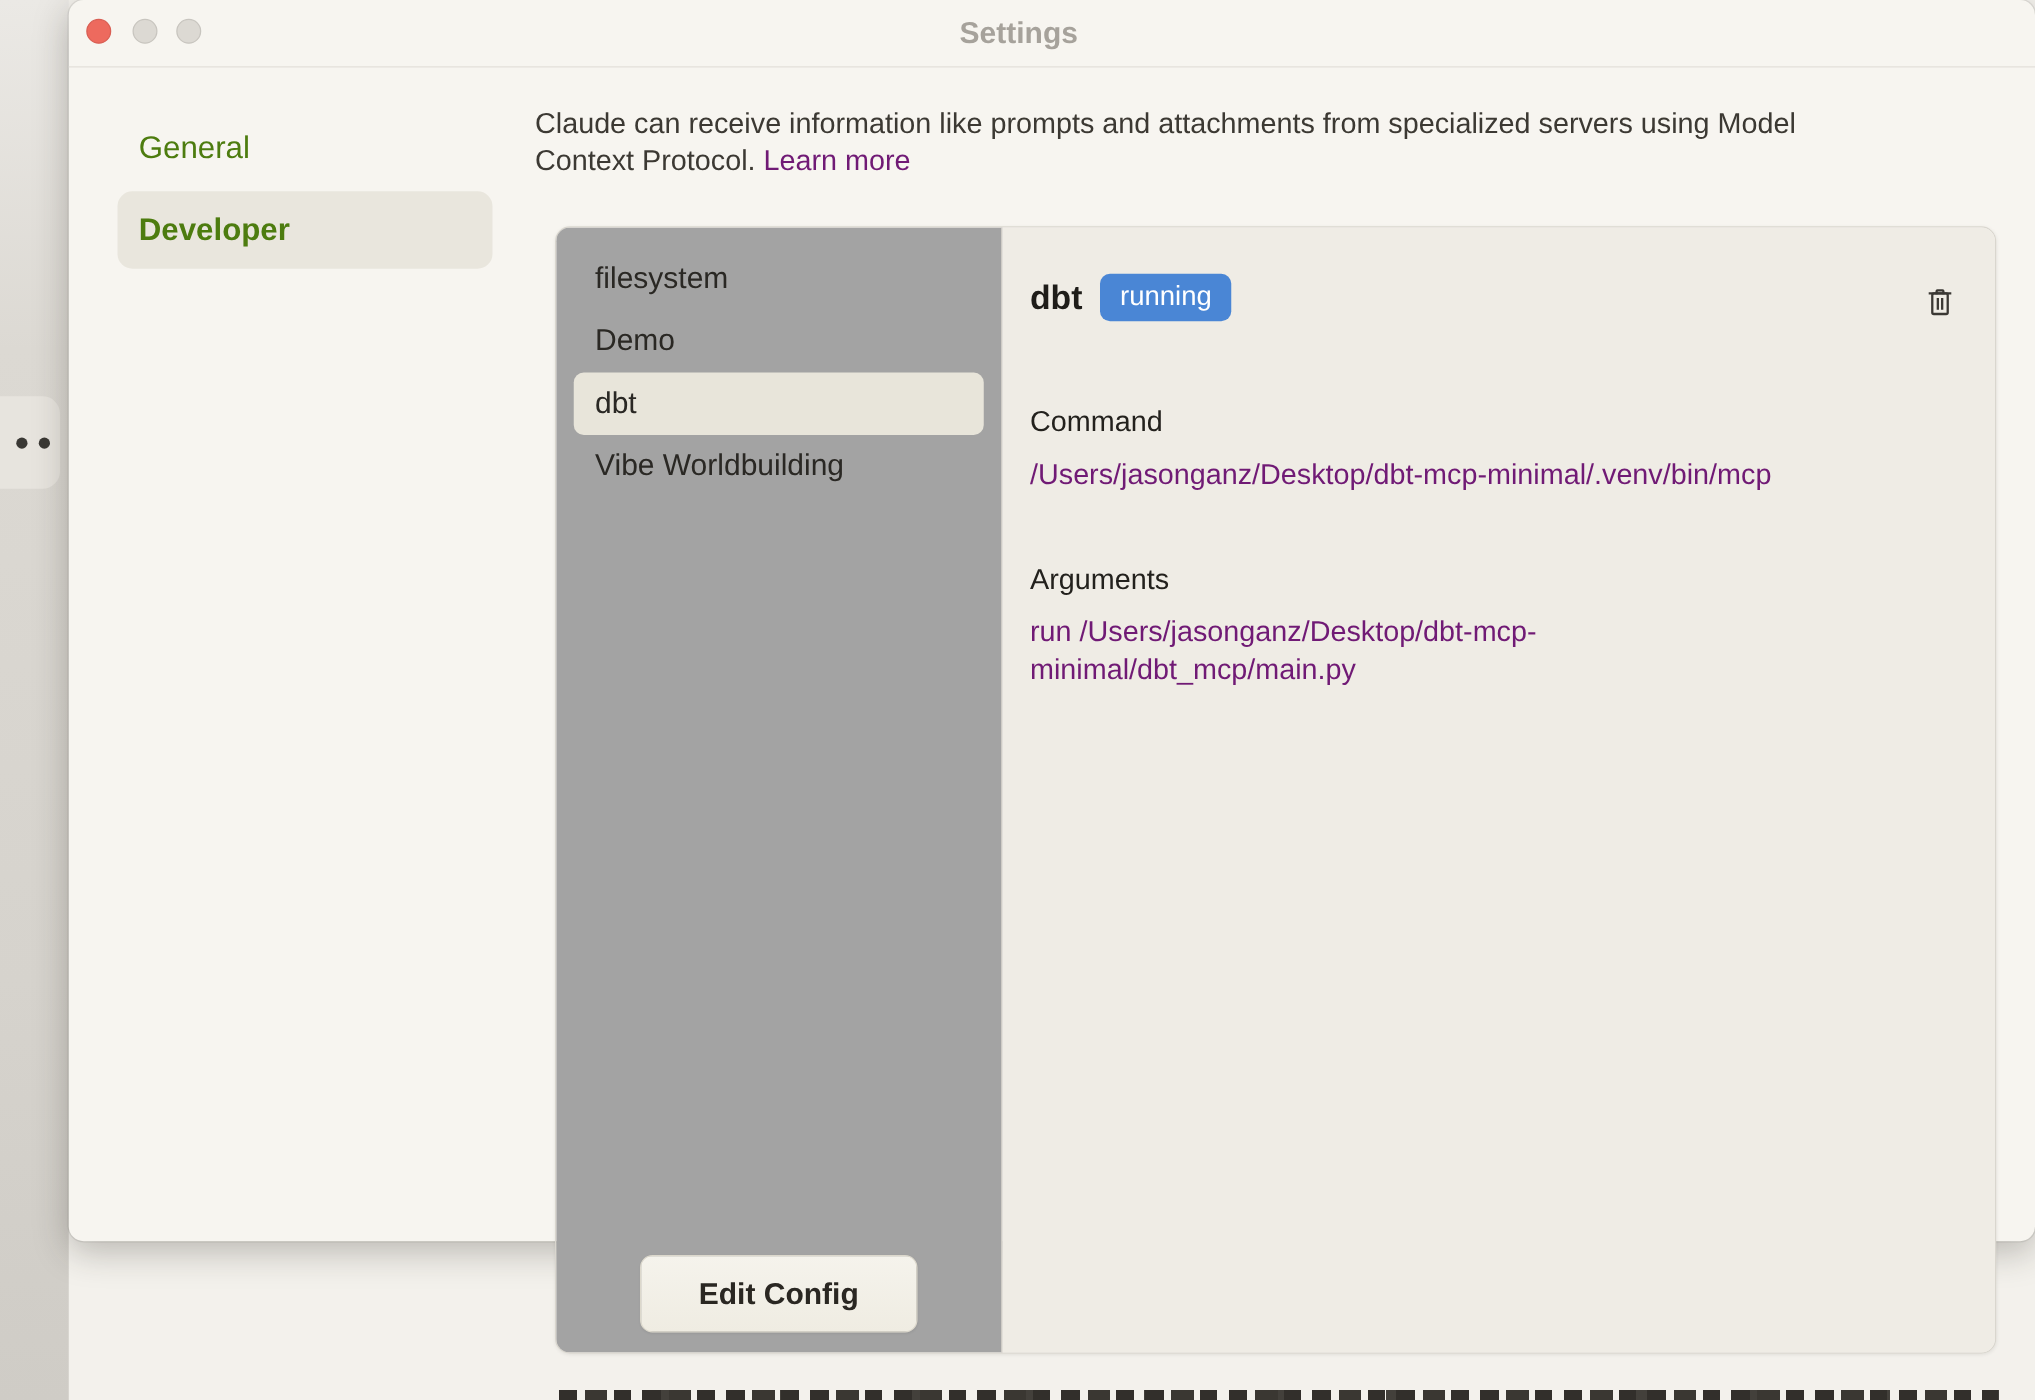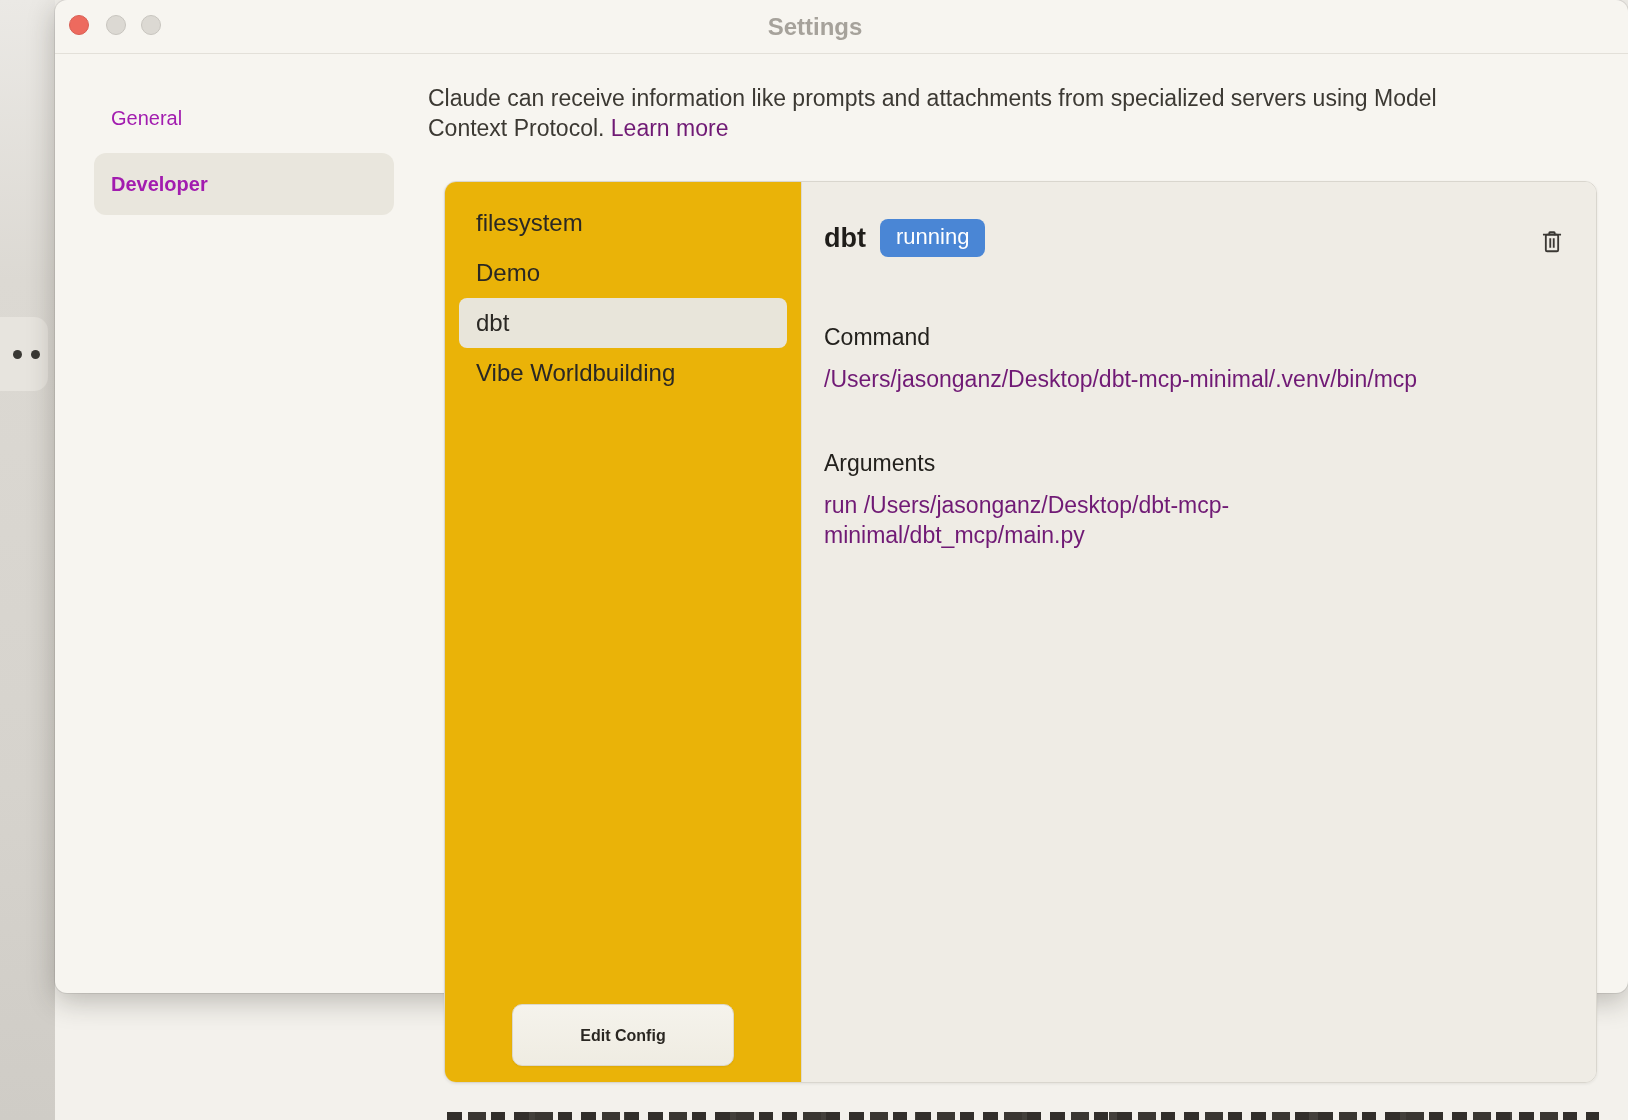--- a/index.html
+++ b/index.html
@@ -39,52 +39,52 @@
   .t-zoom{left:86px;background:#dcd9d3;border:1px solid #c8c5bf;}
   .win-title{
     position:absolute;left:660px;top:0;width:200px;height:53px;line-height:53px;
     text-align:center;font-weight:bold;font-size:24px;color:#a6a29b;
   }
 
   
   .nav{position:absolute;left:39px;top:87px;width:300px;}
   .nav-item{
     height:62px;line-height:62px;padding-left:17px;margin-bottom:4px;
-    font-size:20px;color:#a21caf;border-radius:12px;box-sizing:border-box;cursor:default;
+    font-size:25px;color:#4d7c0f;border-radius:12px;box-sizing:border-box;cursor:default;
   }
   .nav-item.selected{background:#e9e6dd;font-weight:bold;}
 
   
   .intro{
     position:absolute;left:373px;top:83px;width:1060px;
     font-size:23px;line-height:30px;color:#3c3933;
   }
   .intro .learn-more{color:#701a75;cursor:pointer;}
 
   
   .panel{
     position:absolute;left:389px;top:181px;width:1153px;height:902px;
     border:1px solid #d9d6ce;border-radius:12px;overflow:hidden;
     display:flex;box-sizing:border-box;
     box-shadow:0 1px 3px rgba(0,0,0,.07);
   }
   .listcol{
-    width:357px;flex:0 0 357px;background:#eab308;border-right:1px solid #ddd9d1;
+    width:357px;flex:0 0 357px;background:#a3a3a3;border-right:1px solid #ddd9d1;
     position:relative;box-sizing:border-box;
   }
   .server-list{margin-top:16px;}
   .server-item{
     height:50px;line-height:50px;margin:0 14px;padding-left:17px;
     font-size:24px;color:#2a2824;border-radius:8px;cursor:default;
   }
   .server-item.selected{background:#e8e5da;}
   .edit-config{
     position:absolute;bottom:16px;left:50%;transform:translateX(-50%);
     width:222px;height:62px;line-height:60px;text-align:center;
-    font-weight:bold;font-size:16px;color:#2a2722;
+    font-weight:bold;font-size:24px;color:#2a2722;
     background:linear-gradient(180deg,#f5f3ec 0%,#efecE2 100%);
     border:1px solid #dcd8cc;border-radius:10px;box-sizing:border-box;
     box-shadow:0 1px 2px rgba(0,0,0,.06);cursor:pointer;
     font-family:inherit;
   }
 
   .detail{flex:1;background:#efece5;position:relative;}
   .detail-header{
     position:absolute;left:22px;top:36px;height:40px;
     display:flex;align-items:center;gap:14px;

